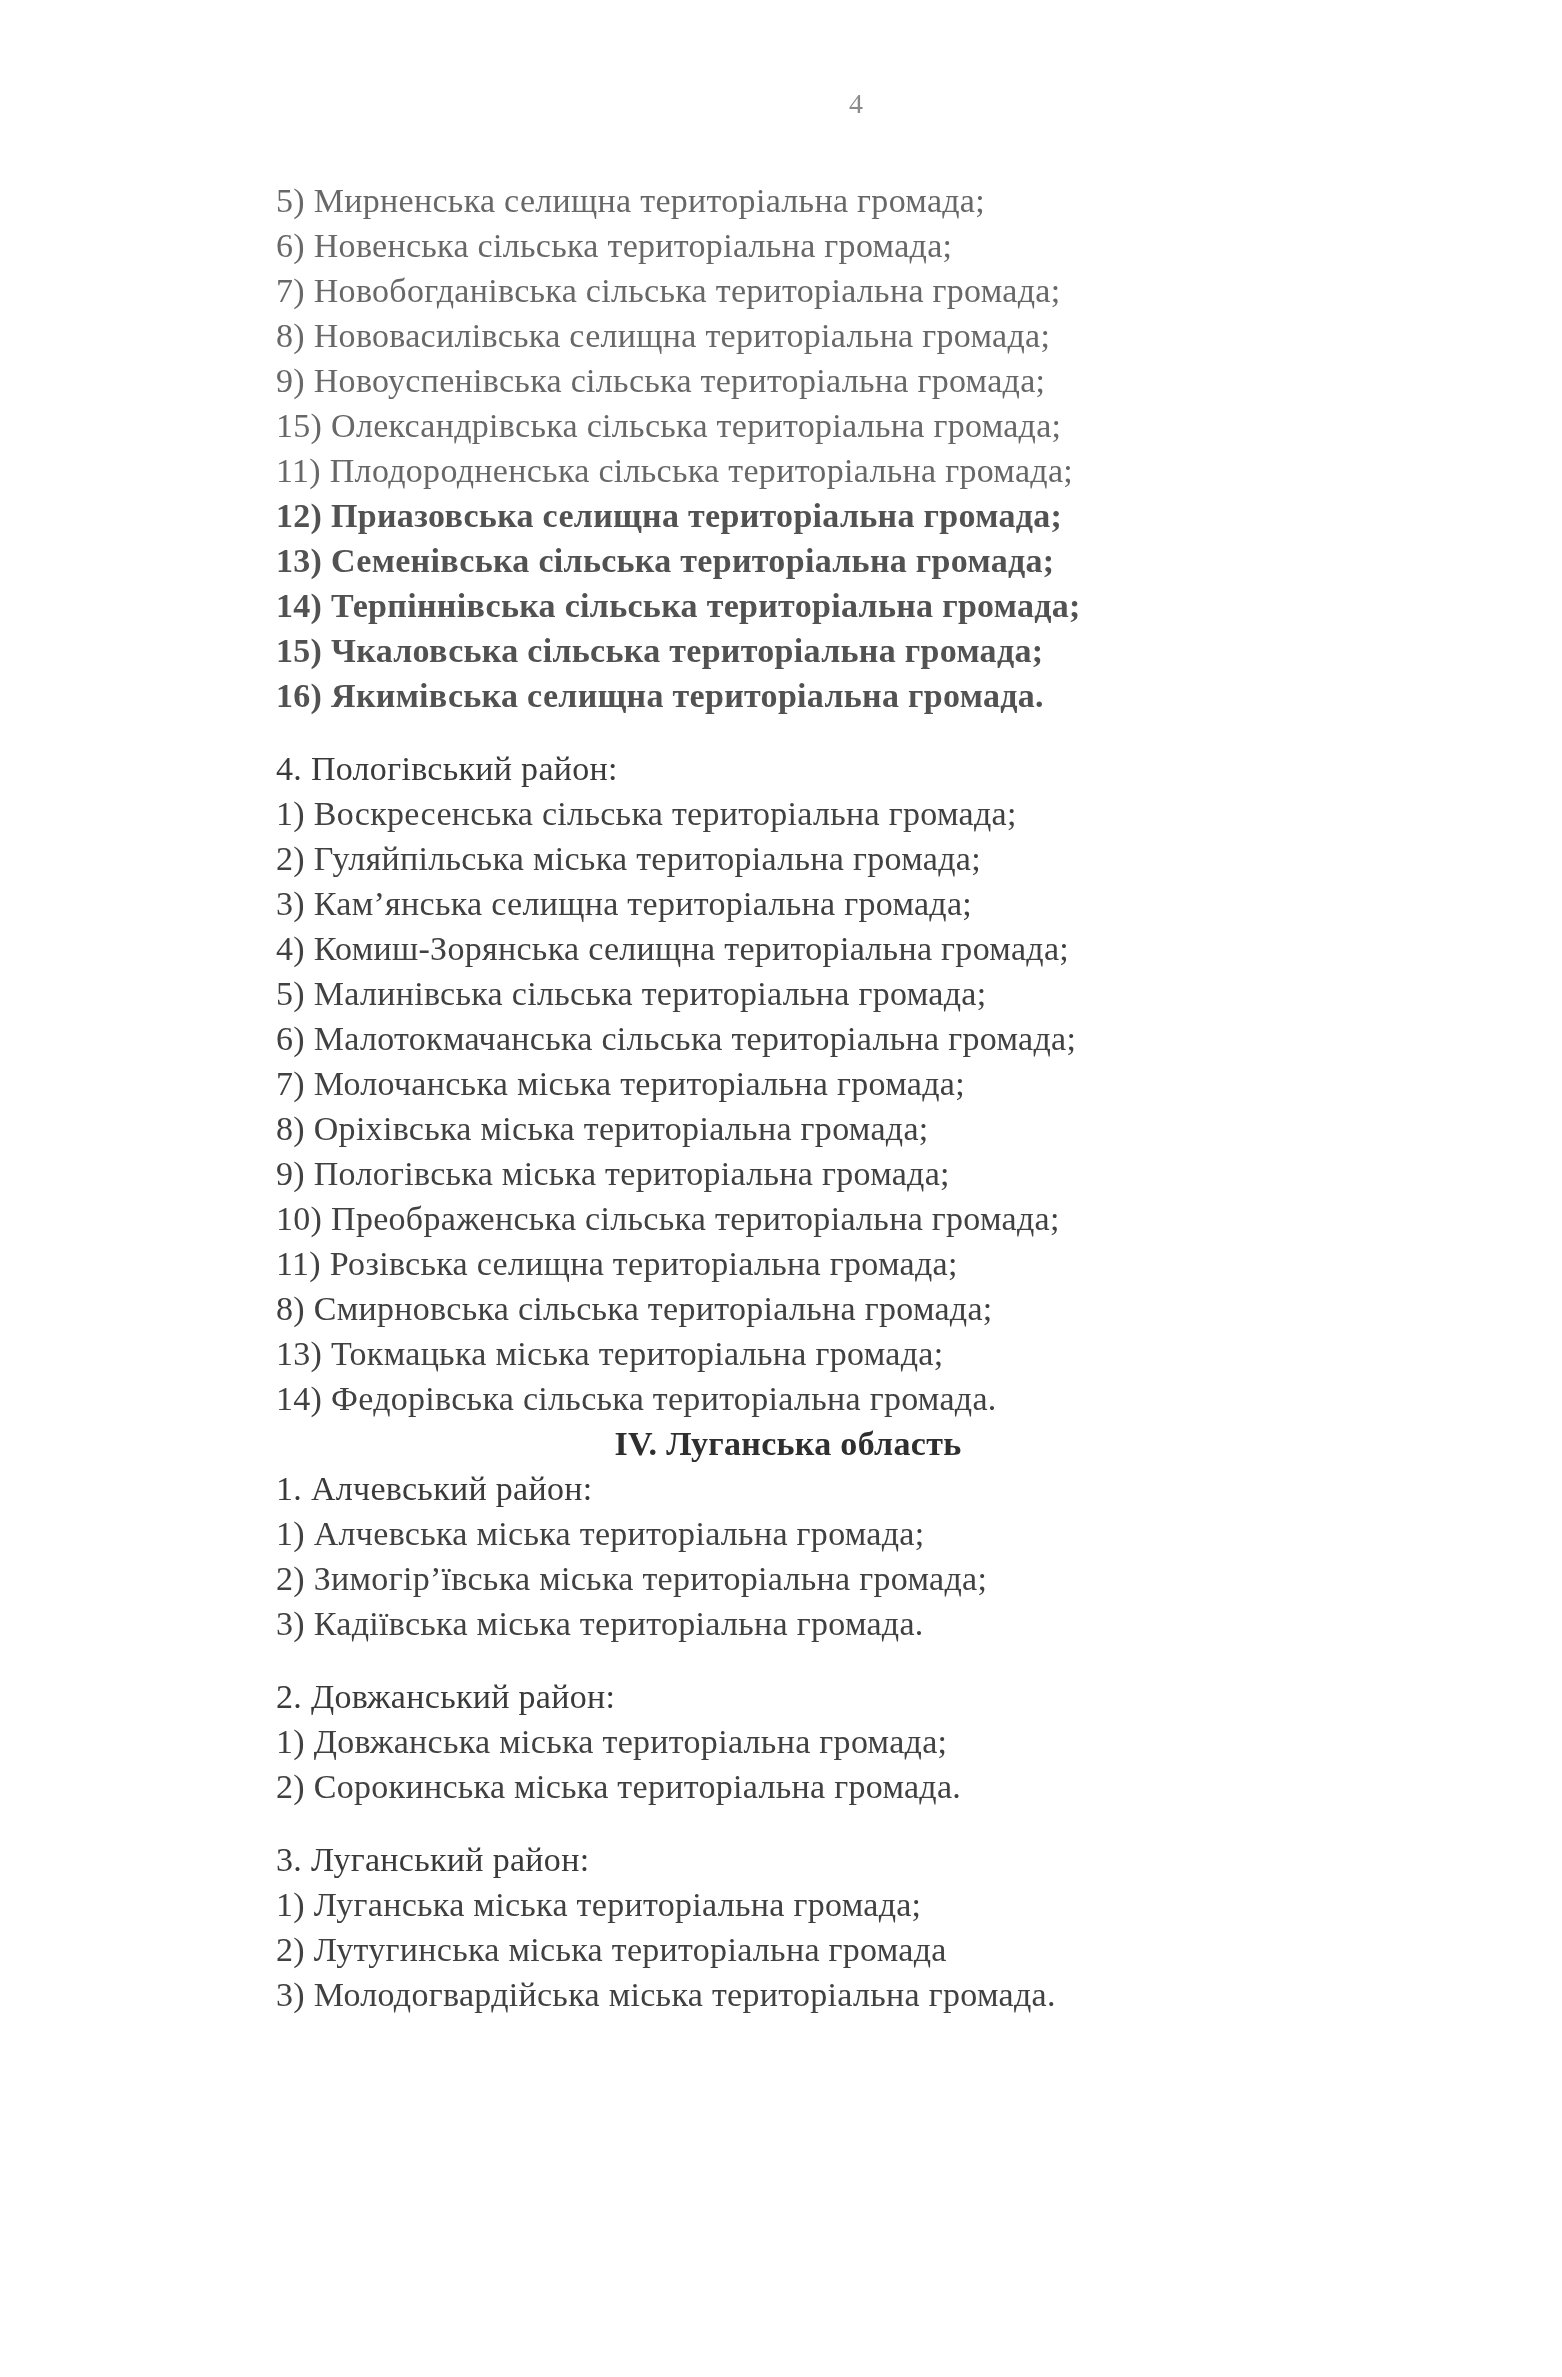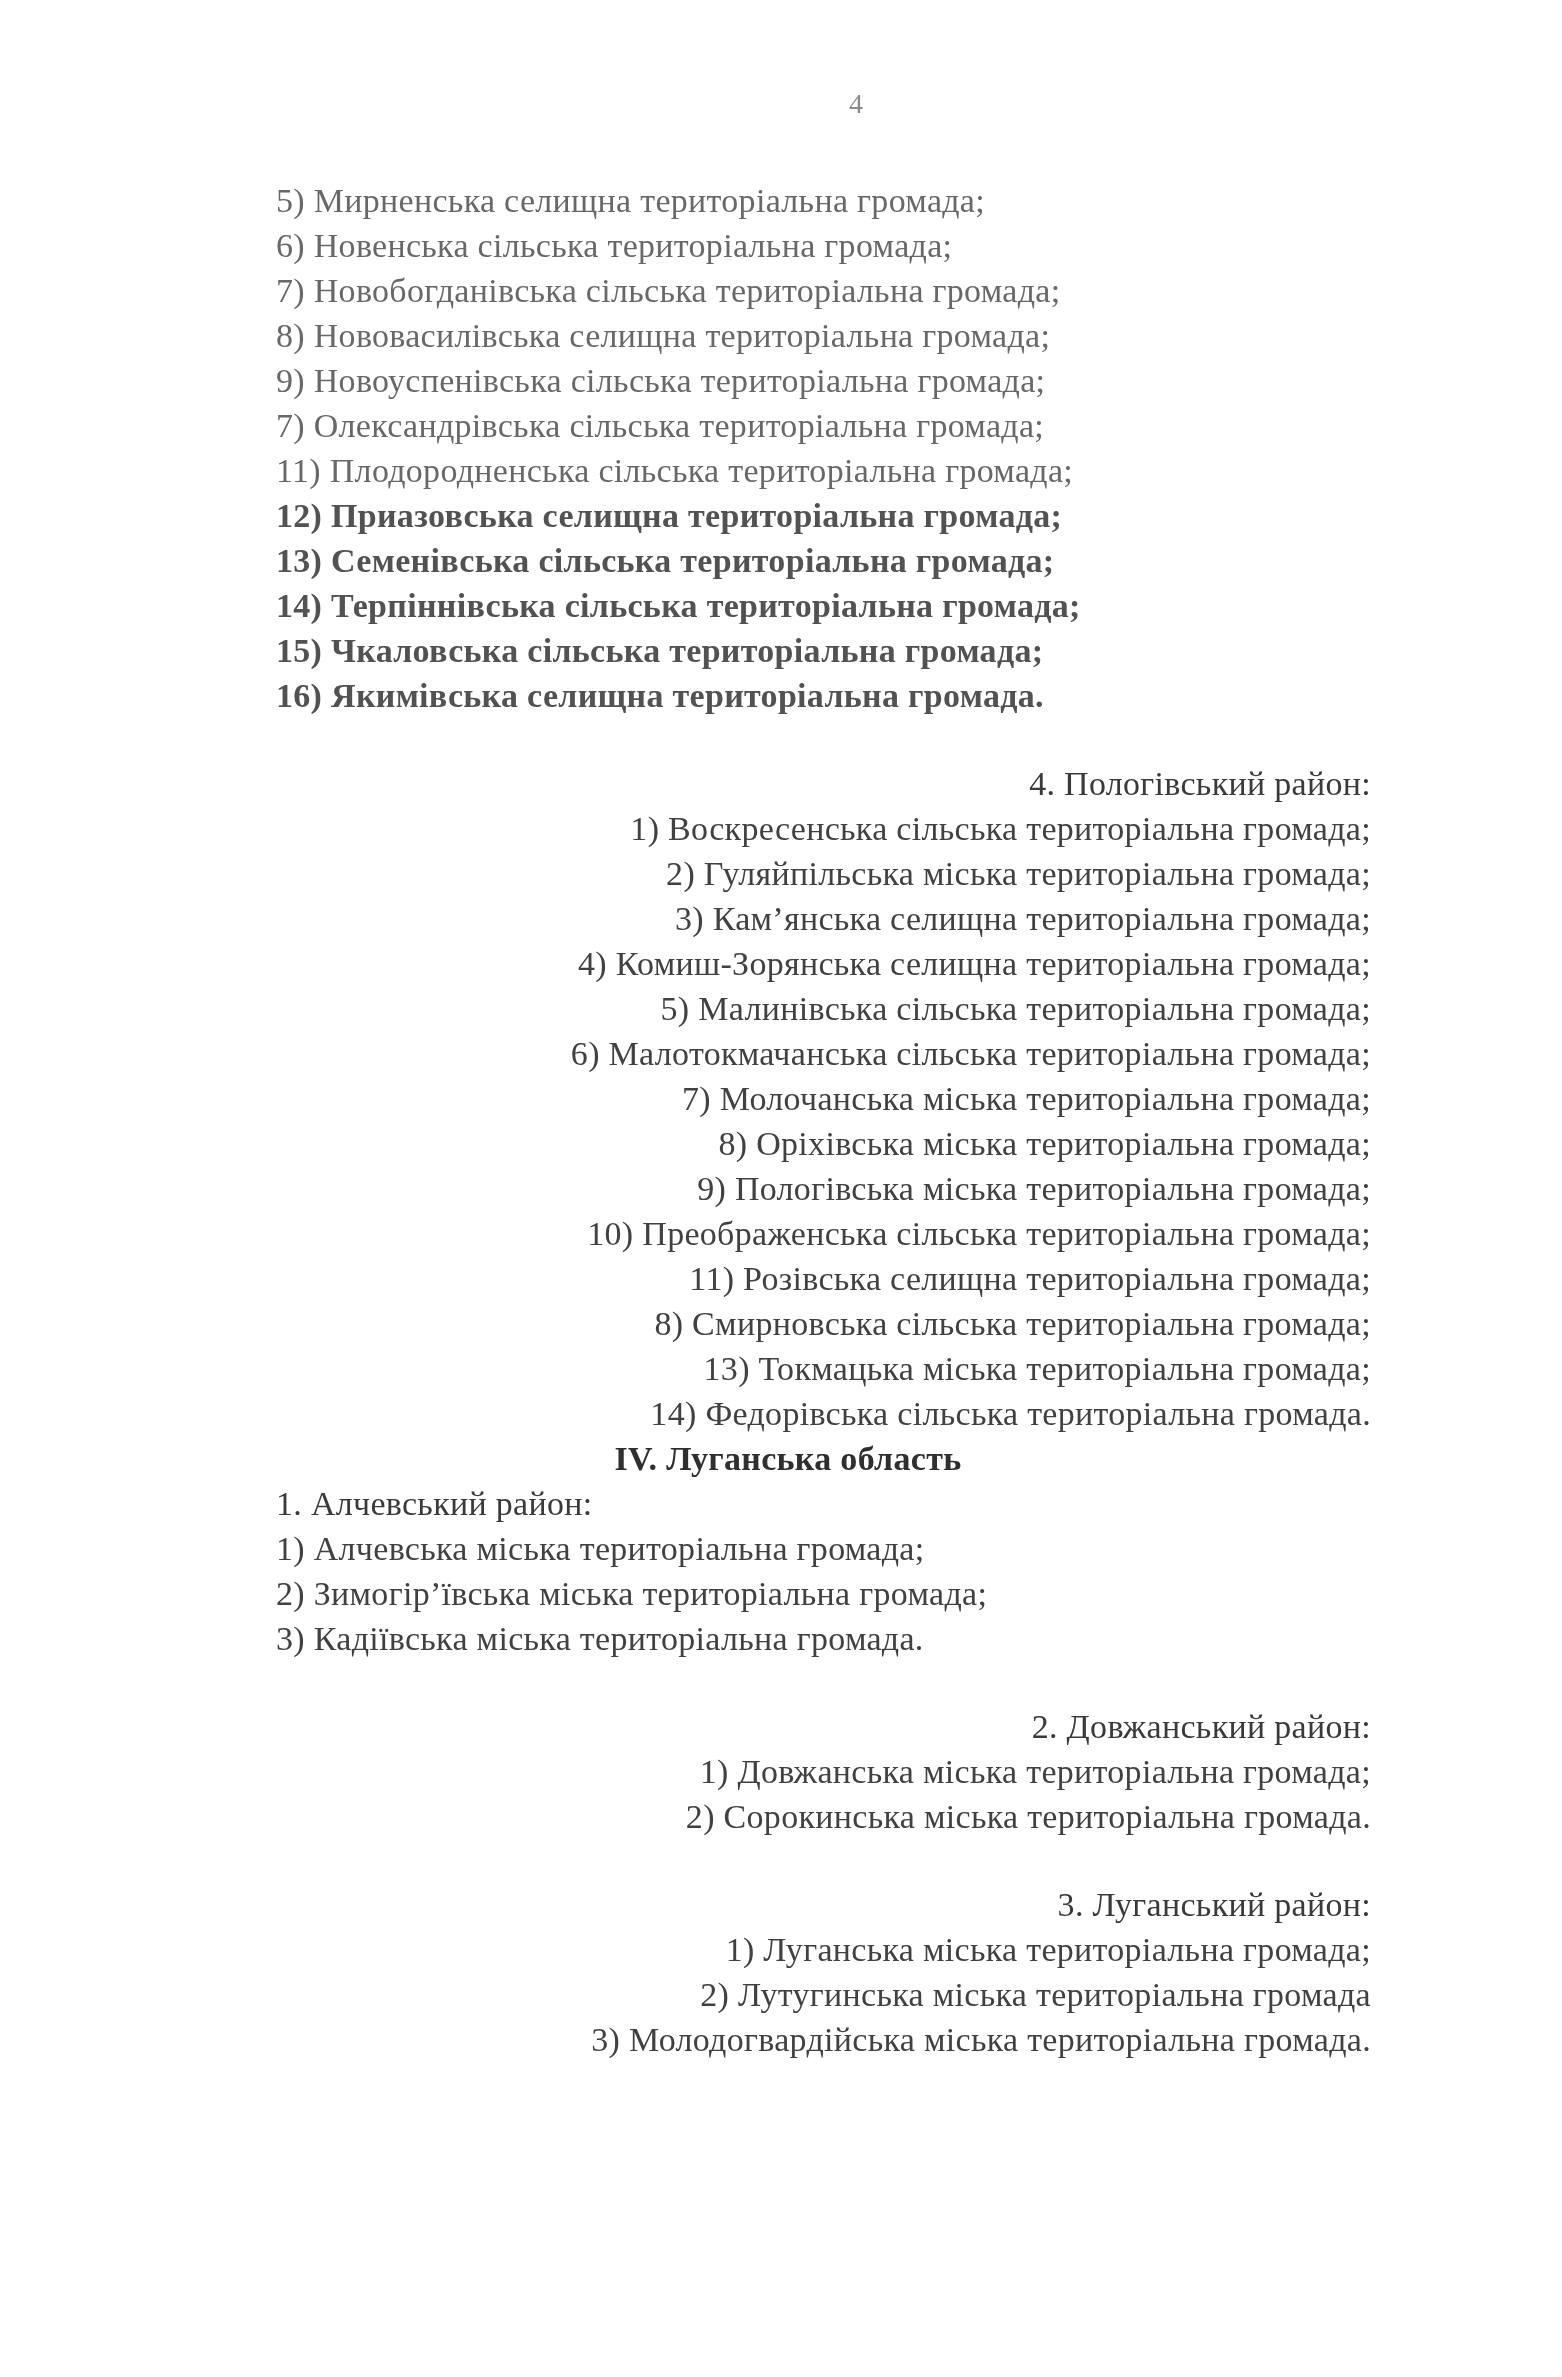--- a/index.html
+++ b/index.html
@@ -30,21 +30,21 @@
     width: 1095px;
   }
   .line {
     font-size: 34px;
     line-height: 45px;
     letter-spacing: 0.3px;
     white-space: nowrap;
   }
   .list-a .line { color: #686868; }
   .list-a .line.darker { color: #525252; font-weight: bold; }
-  .block-gap { margin-top: 43px; text-align: right; }
+  .block-gap { margin-top: 28px; }
   .block-gap-lg { }
   .district-heading {
     font-size: 34px;
     line-height: 45px;
     color: #3a3a3a;
     letter-spacing: 0.3px;
     white-space: nowrap;
   }
   .region-heading {
     font-size: 34px;
@@ -65,21 +65,21 @@
   <div class="page-number">4</div>
 
   <div class="content">
 
     <div class="list-a">
       <div class="line">5) Мирненська селищна територіальна громада;</div>
       <div class="line">6) Новенська сільська територіальна громада;</div>
       <div class="line">7) Новобогданівська сільська територіальна громада;</div>
       <div class="line">8) Нововасилівська селищна територіальна громада;</div>
       <div class="line">9) Новоуспенівська сільська територіальна громада;</div>
-      <div class="line">7) Олександрівська сільська територіальна громада;</div>
+      <div class="line">15) Олександрівська сільська територіальна громада;</div>
       <div class="line">11) Плодородненська сільська територіальна громада;</div>
       <div class="line darker">12) Приазовська селищна територіальна громада;</div>
       <div class="line darker">13) Семенівська сільська територіальна громада;</div>
       <div class="line darker">14) Терпіннівська сільська територіальна громада;</div>
       <div class="line darker">15) Чкаловська сільська територіальна громада;</div>
       <div class="line darker">16) Якимівська селищна територіальна громада.</div>
     </div>
 
     <div class="block-gap">
       <div class="district-heading">4. Пологівський район:</div>

